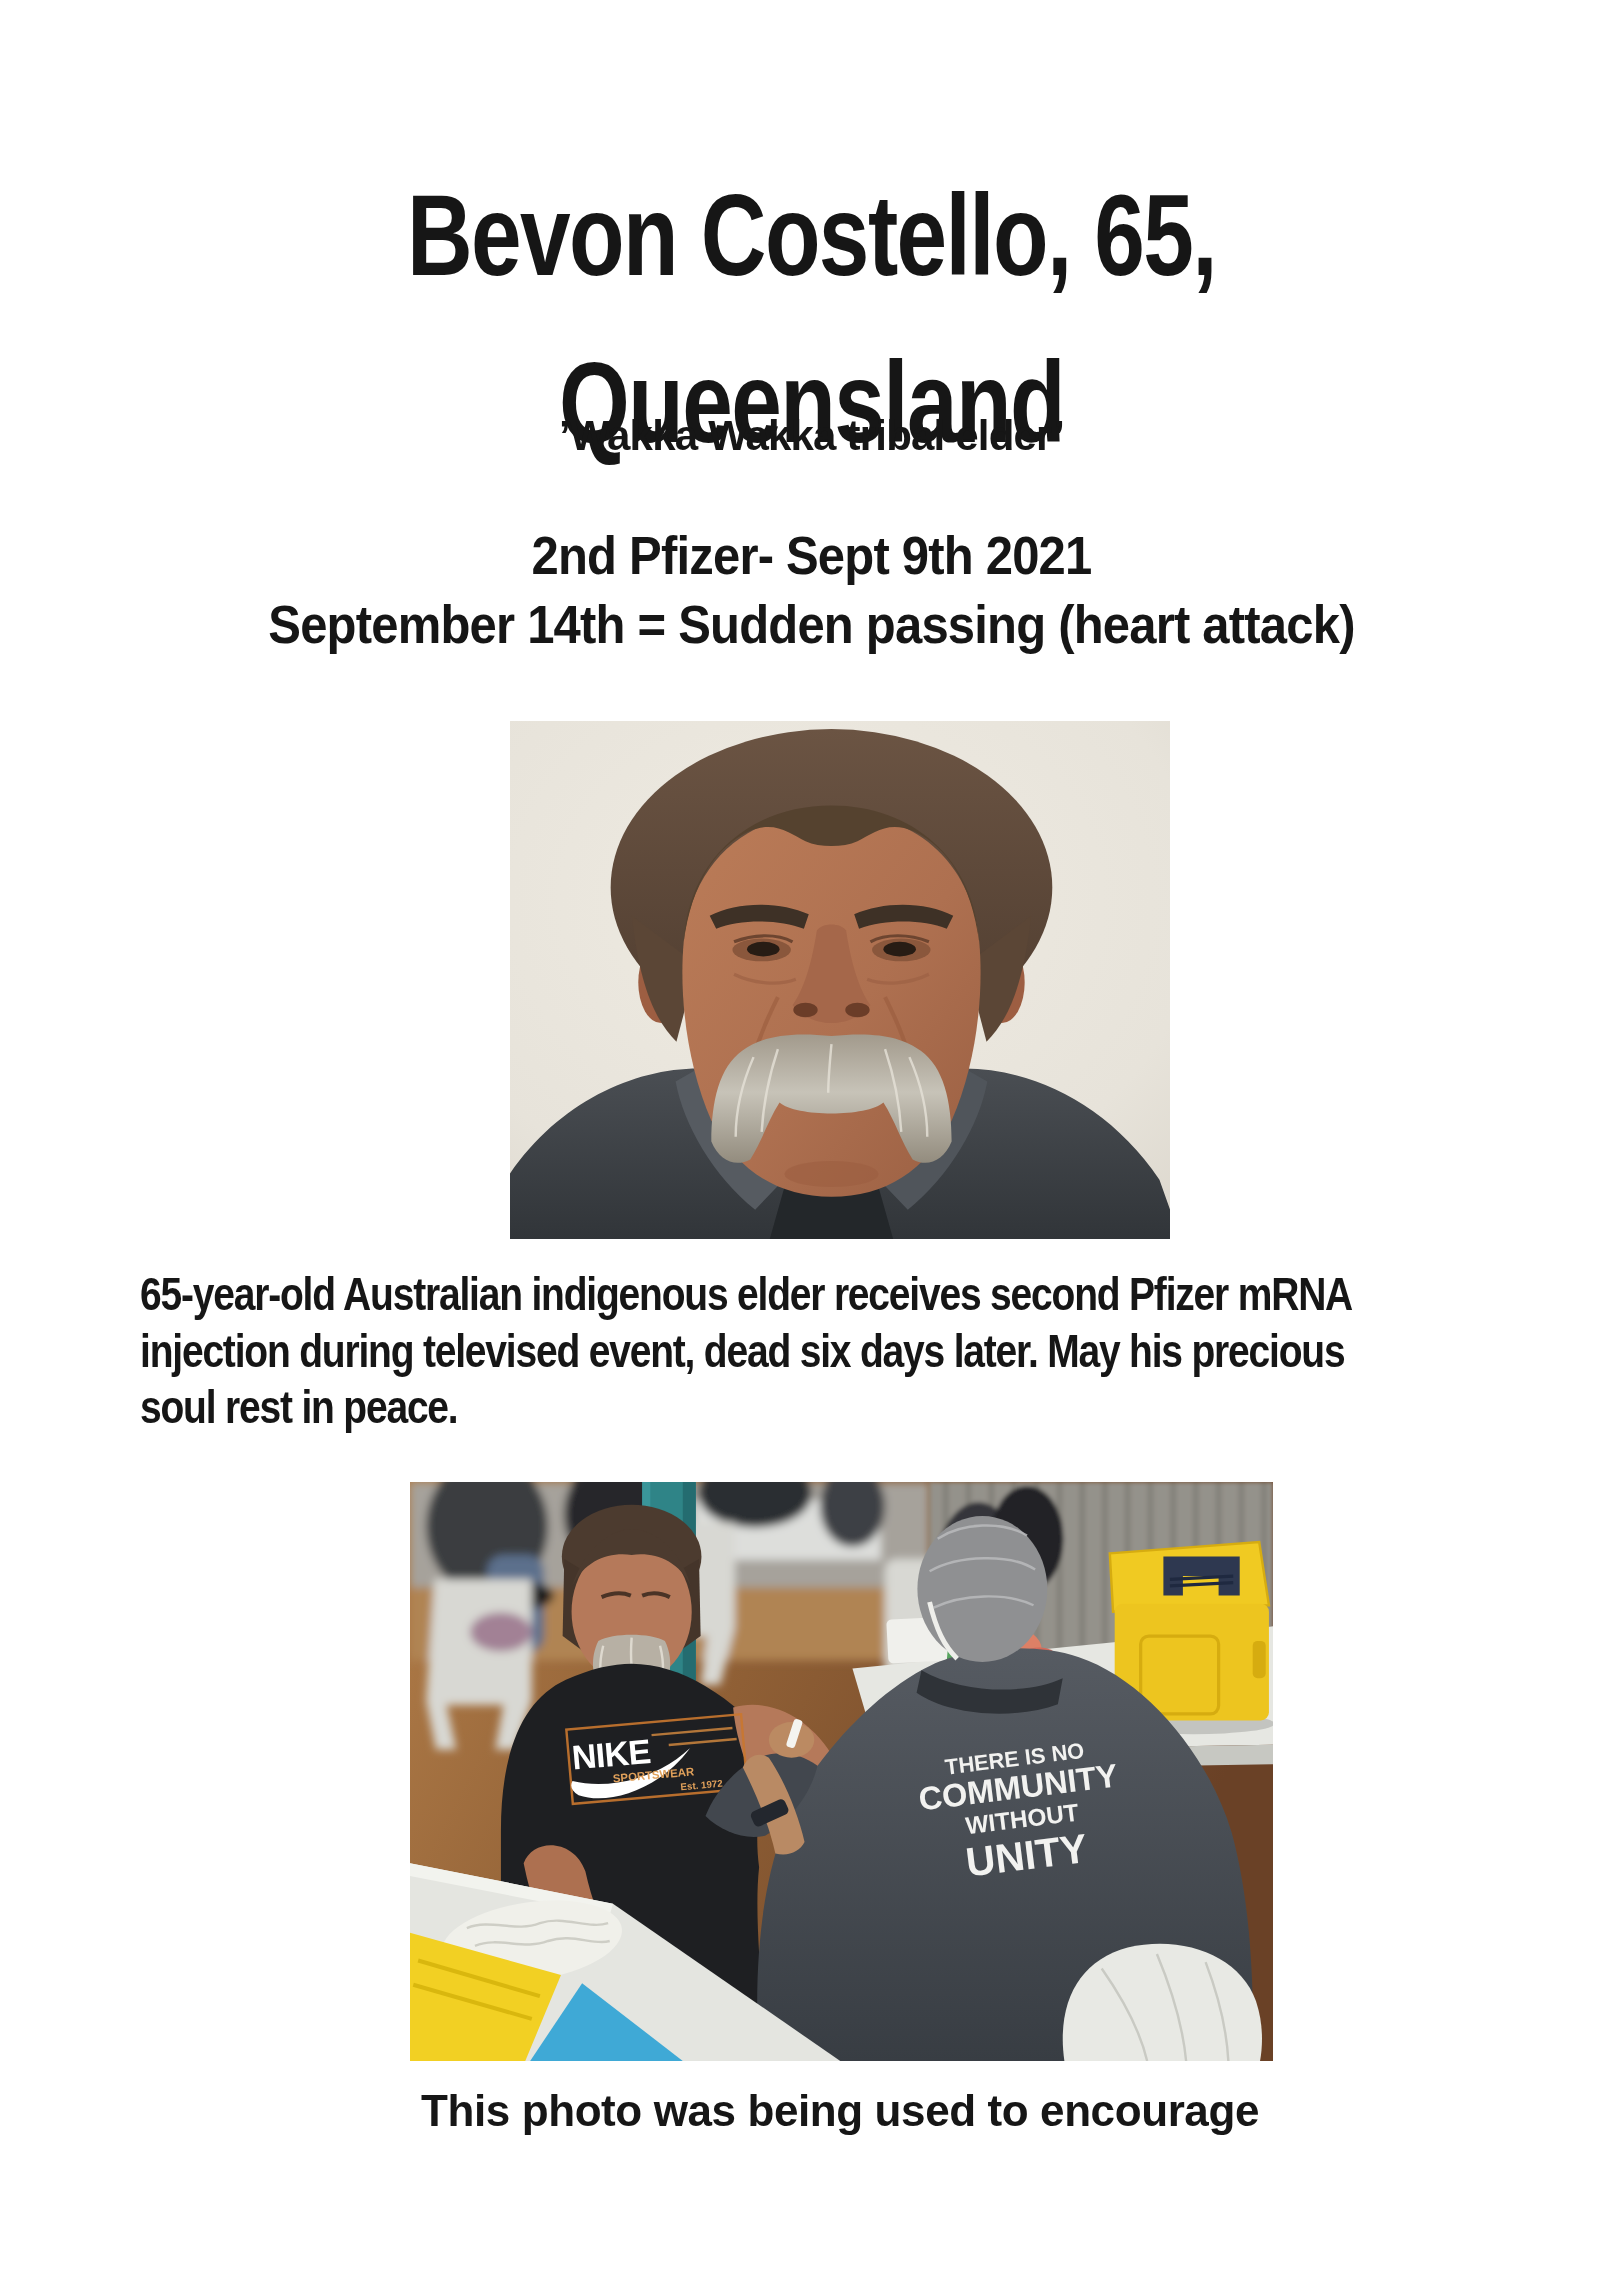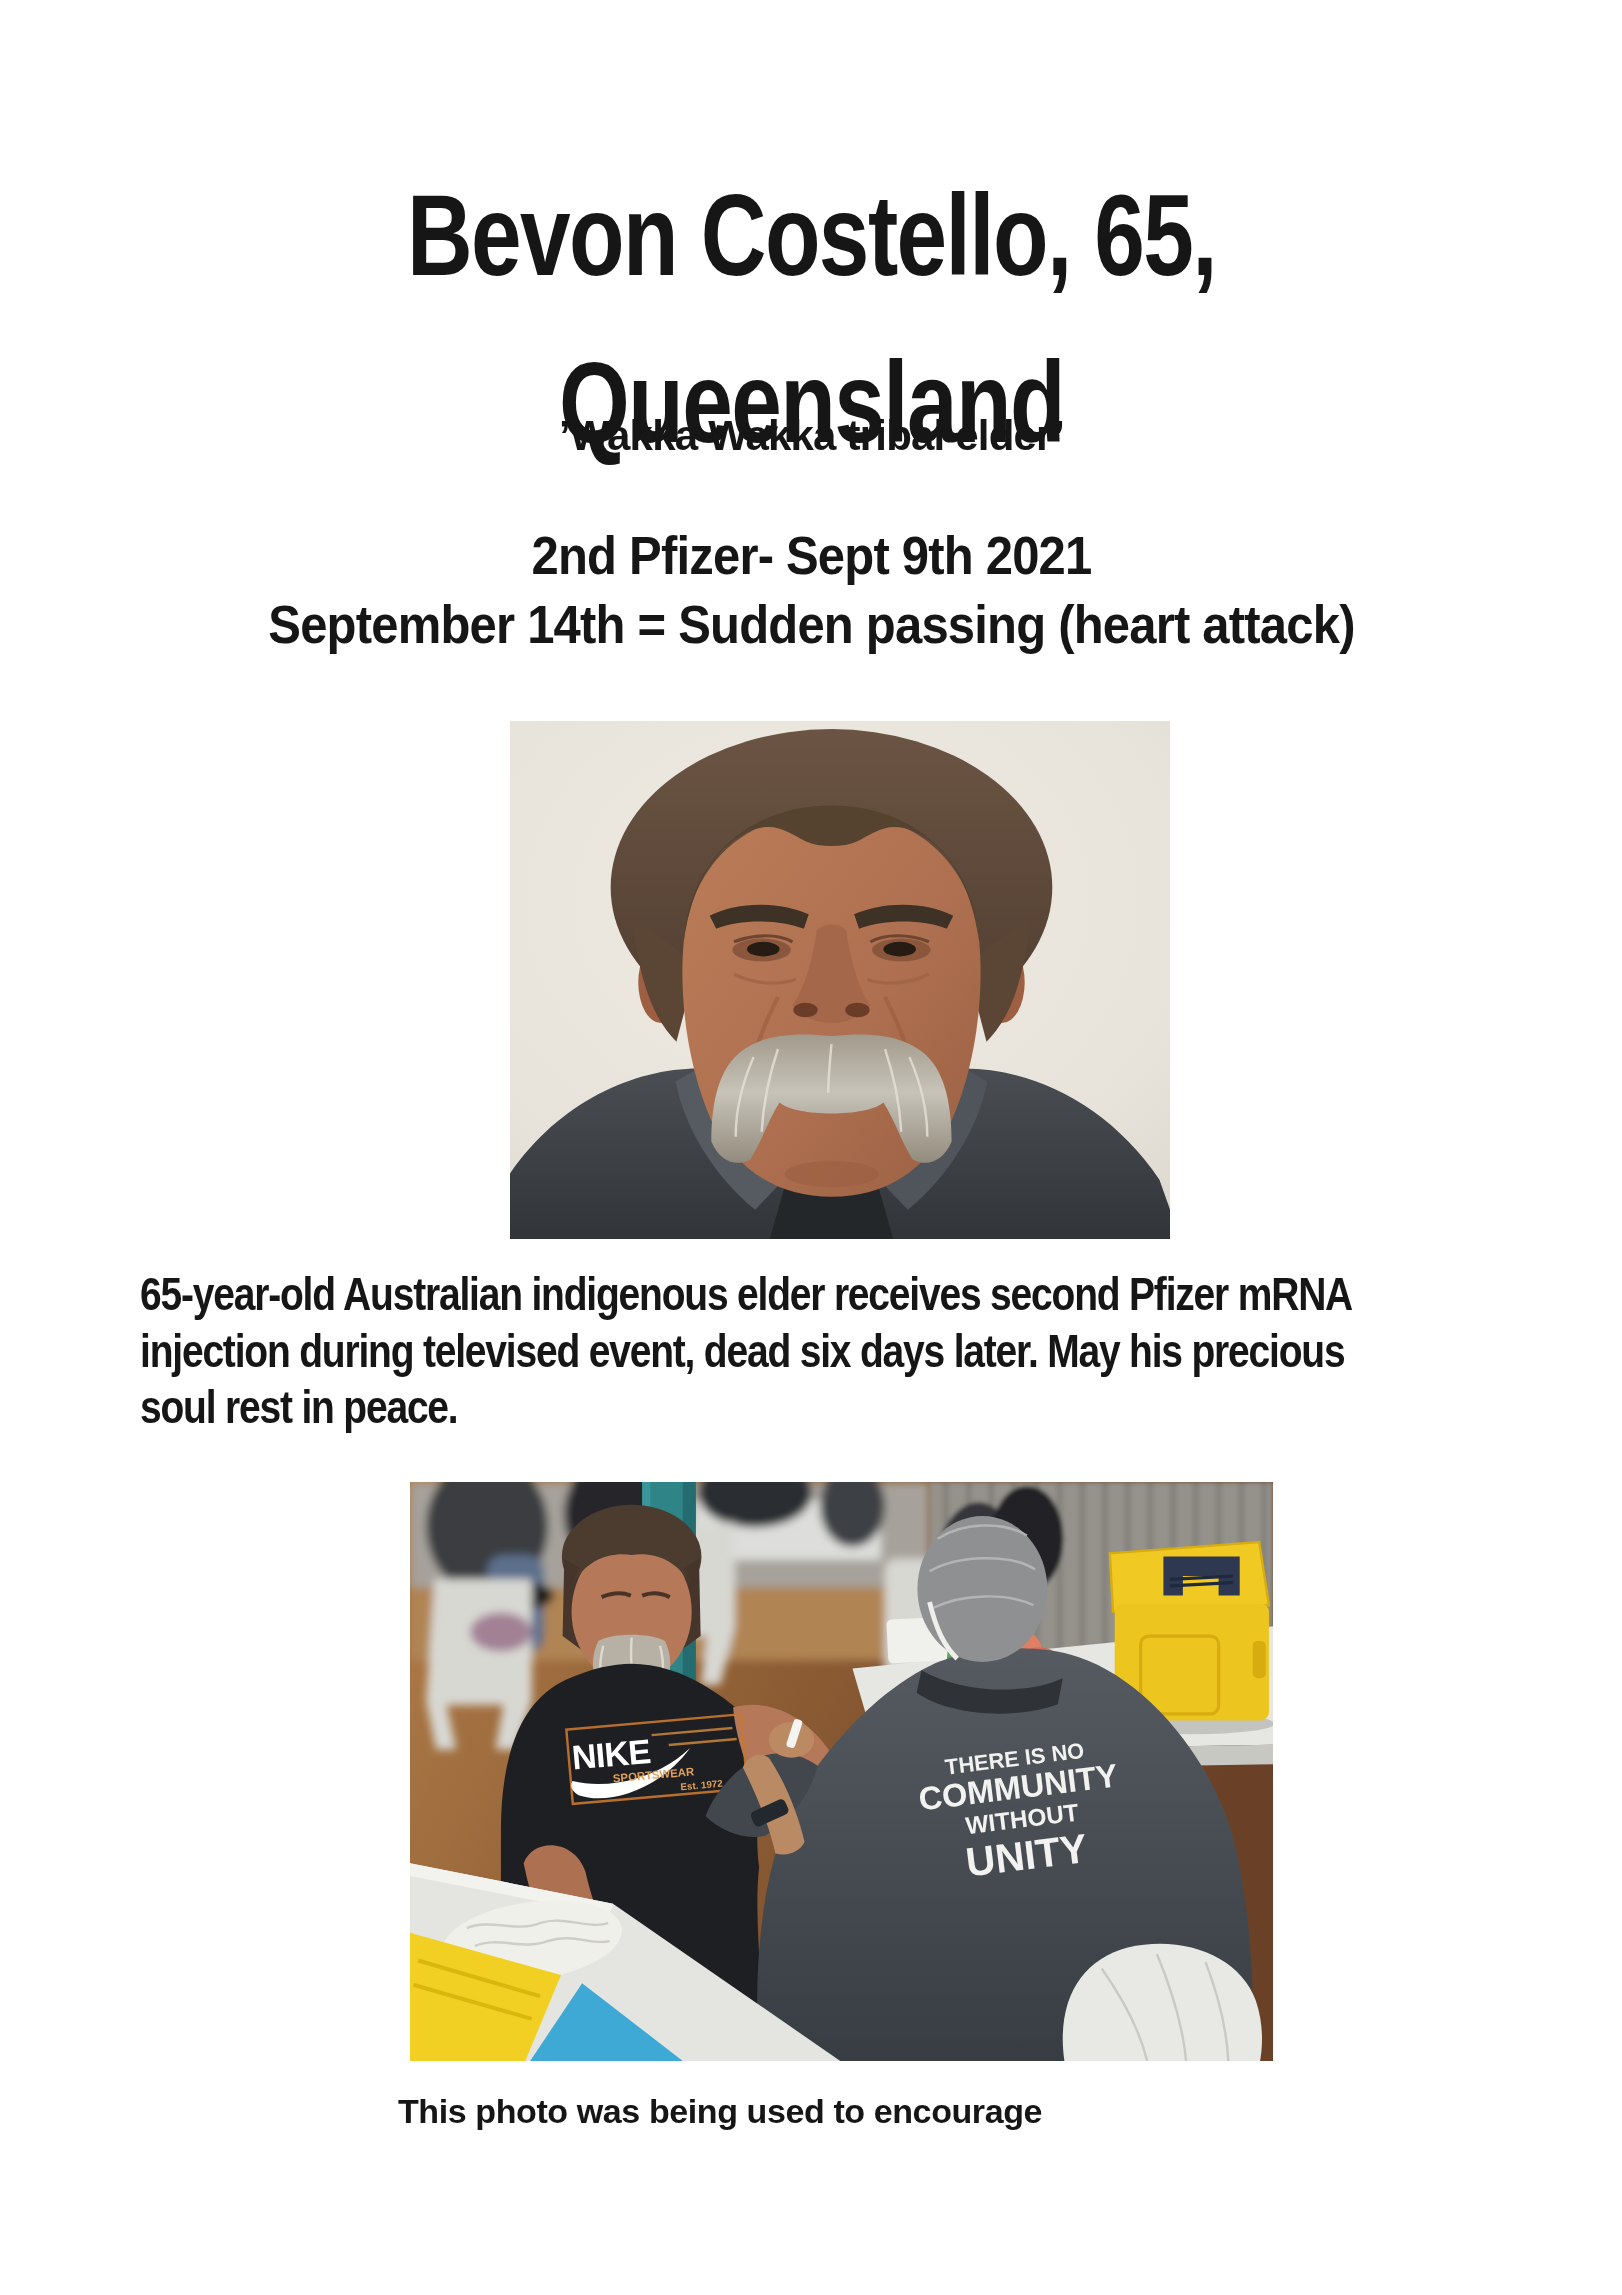--- a/index.html
+++ b/index.html
@@ -19,21 +19,21 @@
   }
   .dose-block{
     top:521px;font-size:49px;line-height:63px;letter-spacing:-0.8px;
     transform:scaleY(1.1);transform-origin:top center;
   }
   .body-block{
     left:140px;top:1266px;font-size:39px;line-height:47px;letter-spacing:-1.2px;
     transform:scaleY(1.2);transform-origin:left top;white-space:nowrap;
   }
   .caption-block{
-    left:398px;top:2085px;font-size:34px;line-height:52px;letter-spacing:-0.4px;
+    left:421px;top:2085px;font-size:44px;line-height:52px;letter-spacing:-0.4px;
     white-space:nowrap;
   }
   .photo{display:block;}
   .photo-portrait{left:510px;top:721px;width:660px;height:518px;}
   .photo-vax{left:410px;top:1482px;width:863px;height:579px;}
   svg{display:block;width:100%;height:100%;}
   svg text{font-family:"Liberation Sans",sans-serif;font-weight:bold;}
 </style>
 </head>
 <body>

